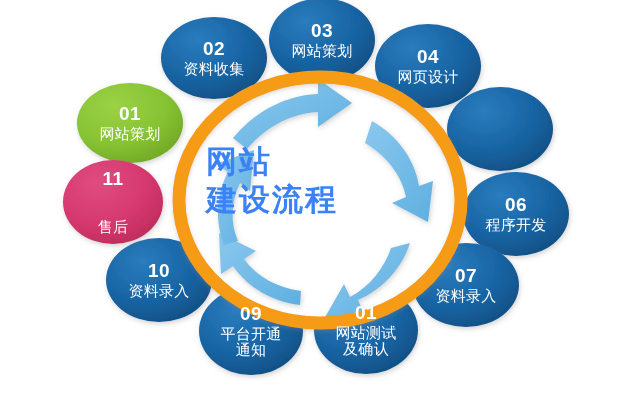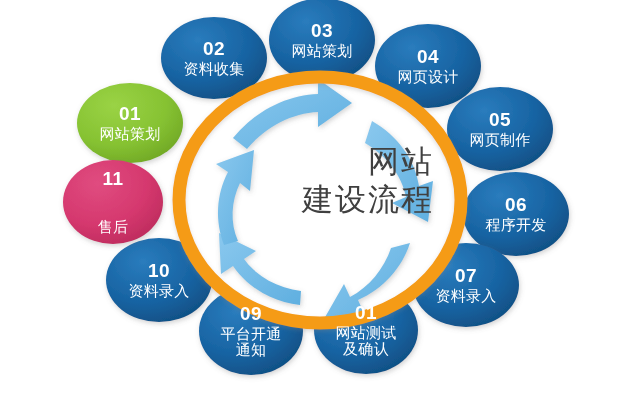--- a/index.html
+++ b/index.html
@@ -55,23 +55,23 @@
     font-weight: 400;
     letter-spacing: 0.3px;
     white-space: pre-line;
   }
   .center-title {
     position: absolute;
     pointer-events: auto;
     left: 206px;
     top: 143px;
     width: 228px;
-    text-align: right;
-    color: #404040;
-    font-weight: normal;
+    text-align: left;
+    color: #3b82f6;
+    font-weight: bold;
     font-size: 31px;
     line-height: 1.22;
     letter-spacing: 2px;
     white-space: pre-line;
   }
 </style>
 </head>
 <body>
 
 <div id="stage">
@@ -182,24 +182,20 @@
         <div class="node-label">资料收集</div>
       </div>
       <div class="node" style="left: 269px; top: -2px; width: 106px; height: 84px;">
         <div class="node-num">03</div>
         <div class="node-label">网站策划</div>
       </div>
       <div class="node" style="left: 375px; top: 24px; width: 106px; height: 84px;">
         <div class="node-num">04</div>
         <div class="node-label">网页设计</div>
       </div>
-      <div class="node" style="left: 447px; top: 87px; width: 106px; height: 84px;">
-        <div class="node-num">05</div>
-        <div class="node-label">网页制作</div>
-      </div>
       <div class="node" style="left: 463px; top: 172px; width: 106px; height: 84px;">
         <div class="node-num">06</div>
         <div class="node-label">程序开发</div>
       </div>
       <div class="node" style="left: 413px; top: 243px; width: 106px; height: 84px;">
         <div class="node-num">07</div>
         <div class="node-label">资料录入</div>
       </div>
       <div class="node" style="left: 314px; top: 286px; width: 104px; height: 88px;">
         <div class="node-num">01</div>

